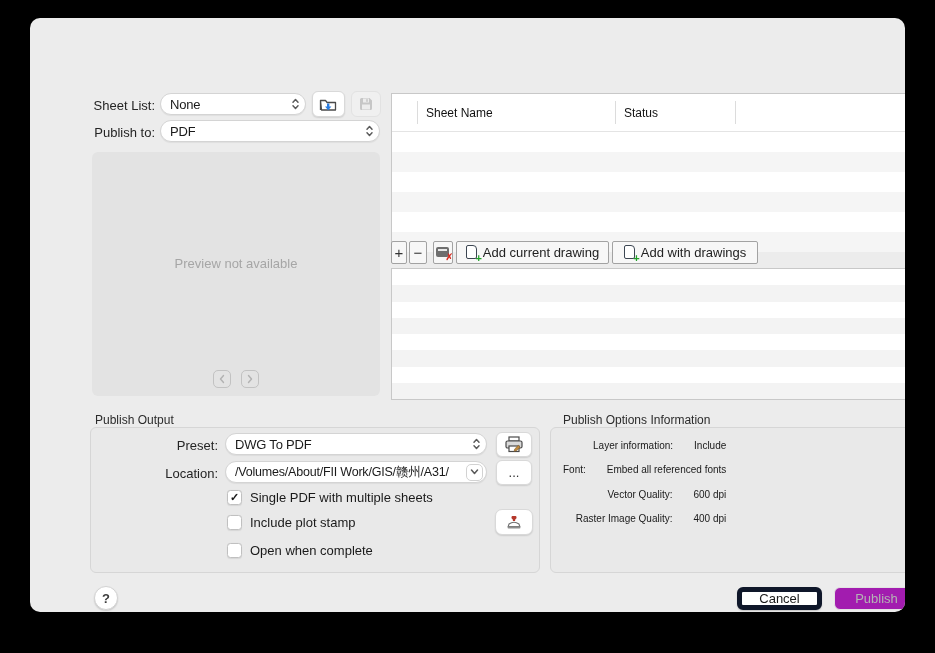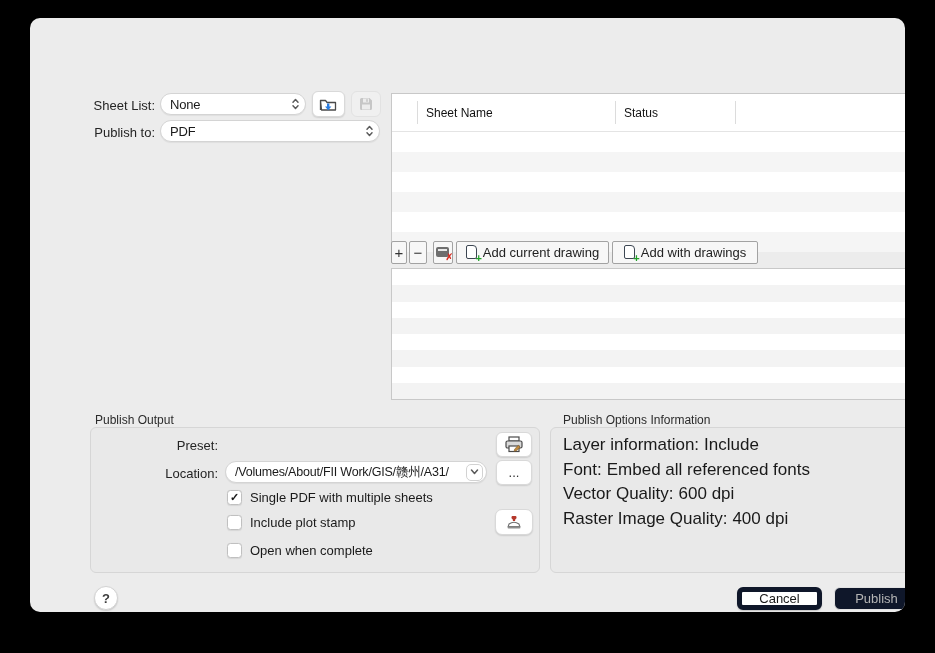--- a/index.html
+++ b/index.html
@@ -107,34 +107,34 @@
     display:flex; align-items:center; justify-content:center;
     font-size:11px; font-weight:700; color:#1a1a1a;
   }
   .optlbl { font-size:13px; color:#1a1a1a; }
 
   
   .combo-chev { width:17px; height:17px; border:1px solid #d2d2d2; border-radius:5px; display:flex; align-items:center; justify-content:center; flex:none; }
 
   
   .infolines { position:absolute; left:533px; top:415px; }
-  .infoline { height:24.5px; font-size:17px; color:#1a1a1a; display:flex; align-items:center; gap:5px; }
+  .infoline { height:24.5px; font-size:10px; color:#1a1a1a; display:flex; align-items:center; gap:21px;justify-content:flex-end; }
 
   
   .helpbtn {
     position:absolute; left:64px; top:568px; width:24px; height:24px; border-radius:50%;
     background:#fff; border:1px solid #d2d2d2; box-shadow:0 1px 1.5px rgba(0,0,0,.15);
     display:flex; align-items:center; justify-content:center; font-size:13px; font-weight:700; color:#3c3c3c;
   }
   .btn {
     position:absolute; top:569px; height:23px; border-radius:6px; font-size:13px;
     display:flex; align-items:center; justify-content:center;
   }
   .btn-cancel { left:707px; width:85px; background:#fff; color:#1a1a1a; border:5px solid #0f172a; box-shadow:0 1px 1.5px rgba(0,0,0,.18); }
-  .btn-publish { left:804px; width:85px; background:#0f172a; color:#b4b4b4; border:1px solid #e3e3e3; }
+  .btn-publish { left:804px; width:85px; background:#a21caf; color:#b4b4b4; border:1px solid #e3e3e3; }
 
   svg { display:block; }
 </style>
 </head>
 <body>
 
 <div class="window">
 
 
   <span class="lbl r" style="left:40px; top:80px; width:85px;">Sheet List:</span>
@@ -170,20 +170,39 @@
   <div class="dropdown" style="left:130px; top:102px; width:220px;">
     <span class="val">PDF</span>
     <span>
       <svg width="9" height="14" viewBox="0 0 9 14">
           <polyline points="2,5.2 4.5,2.6 7,5.2" fill="none" stroke="#5a5a5a" stroke-width="1.5" stroke-linecap="round" stroke-linejoin="round"></polyline>
           <polyline points="2,8.8 4.5,11.4 7,8.8" fill="none" stroke="#5a5a5a" stroke-width="1.5" stroke-linecap="round" stroke-linejoin="round"></polyline>
         </svg>
     </span>
   </div>
 
+  <div class="preview">
+    <div class="ph">Preview not available</div>
+    <div class="navbtns">
+      <div class="navbtn">
+        <span>
+            <svg width="8" height="10" viewBox="0 0 8 10">
+              <polyline points="5.5,1.5 2.5,5 5.5,8.5" fill="none" stroke="#b2b2b2" stroke-width="1.4" stroke-linecap="round" stroke-linejoin="round"></polyline>
+            </svg>
+          </span>
+      </div>
+      <div class="navbtn">
+        <span>
+            <svg width="8" height="10" viewBox="0 0 8 10">
+              <polyline points="2.5,1.5 5.5,5 2.5,8.5" fill="none" stroke="#b2b2b2" stroke-width="1.4" stroke-linecap="round" stroke-linejoin="round"></polyline>
+            </svg>
+          </span>
+      </div>
+    </div>
+  </div>
 
   <div class="table1">
     <div class="thead">
       <div class="th c-icon"></div>
       <div class="th c-name sep">Sheet Name</div>
       <div class="th c-status sep">Status</div>
       <div class="th c-extra sep"></div>
     </div>
     <div class="tbody">
       <div class="trow"></div>
@@ -228,20 +247,29 @@
     <div class="trow"></div>
     <div class="trow"></div>
     <div class="trow"></div>
     <div class="trow"></div>
   </div>
 
   <span class="sectionlbl" style="left:65px; top:395px;">Publish Output</span>
   <div class="groupbox box-out"></div>
 
   <span class="lbl r" style="left:100px; top:420px; width:88px;">Preset:</span>
+  <div class="dropdown" style="left:195px; top:415px; width:262px;">
+    <span class="val">DWG To PDF</span>
+    <span>
+      <svg width="9" height="14" viewBox="0 0 9 14">
+          <polyline points="2,5.2 4.5,2.6 7,5.2" fill="none" stroke="#5a5a5a" stroke-width="1.5" stroke-linecap="round" stroke-linejoin="round"></polyline>
+          <polyline points="2,8.8 4.5,11.4 7,8.8" fill="none" stroke="#5a5a5a" stroke-width="1.5" stroke-linecap="round" stroke-linejoin="round"></polyline>
+        </svg>
+    </span>
+  </div>
   <div class="iconbtn" style="left:466px; top:414px; width:36px; height:25px;">
     <span style="position:relative;">
       <svg width="20" height="17" viewBox="0 0 20 17">
         <rect x="5" y="1" width="10" height="4" fill="#fff" stroke="#4a4a4a" stroke-width="1.2"></rect>
         <rect x="2" y="5" width="16" height="7" rx="1.5" fill="#dadada" stroke="#4a4a4a" stroke-width="1.2"></rect>
         <rect x="5" y="10" width="10" height="5.5" fill="#fff" stroke="#4a4a4a" stroke-width="1.2"></rect>
         <path d="M13,15.5 l4,-4 2,2 -4,4 -2.6,.6 z" fill="#c08a3e" stroke="#7a5726" stroke-width=".6" transform="translate(-1,-1) scale(.9)"></path>
       </svg>
     </span>
   </div>

